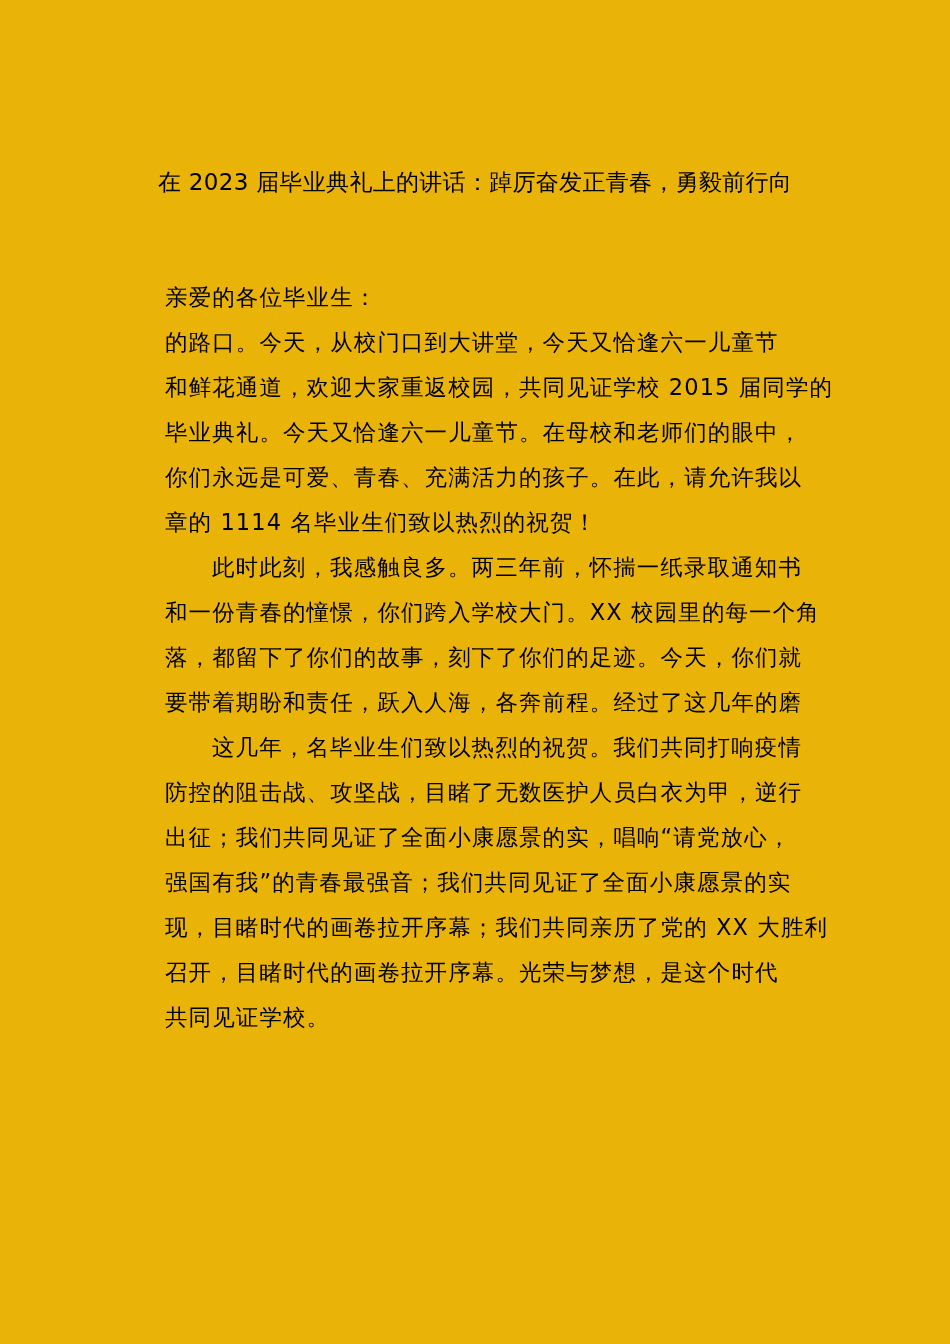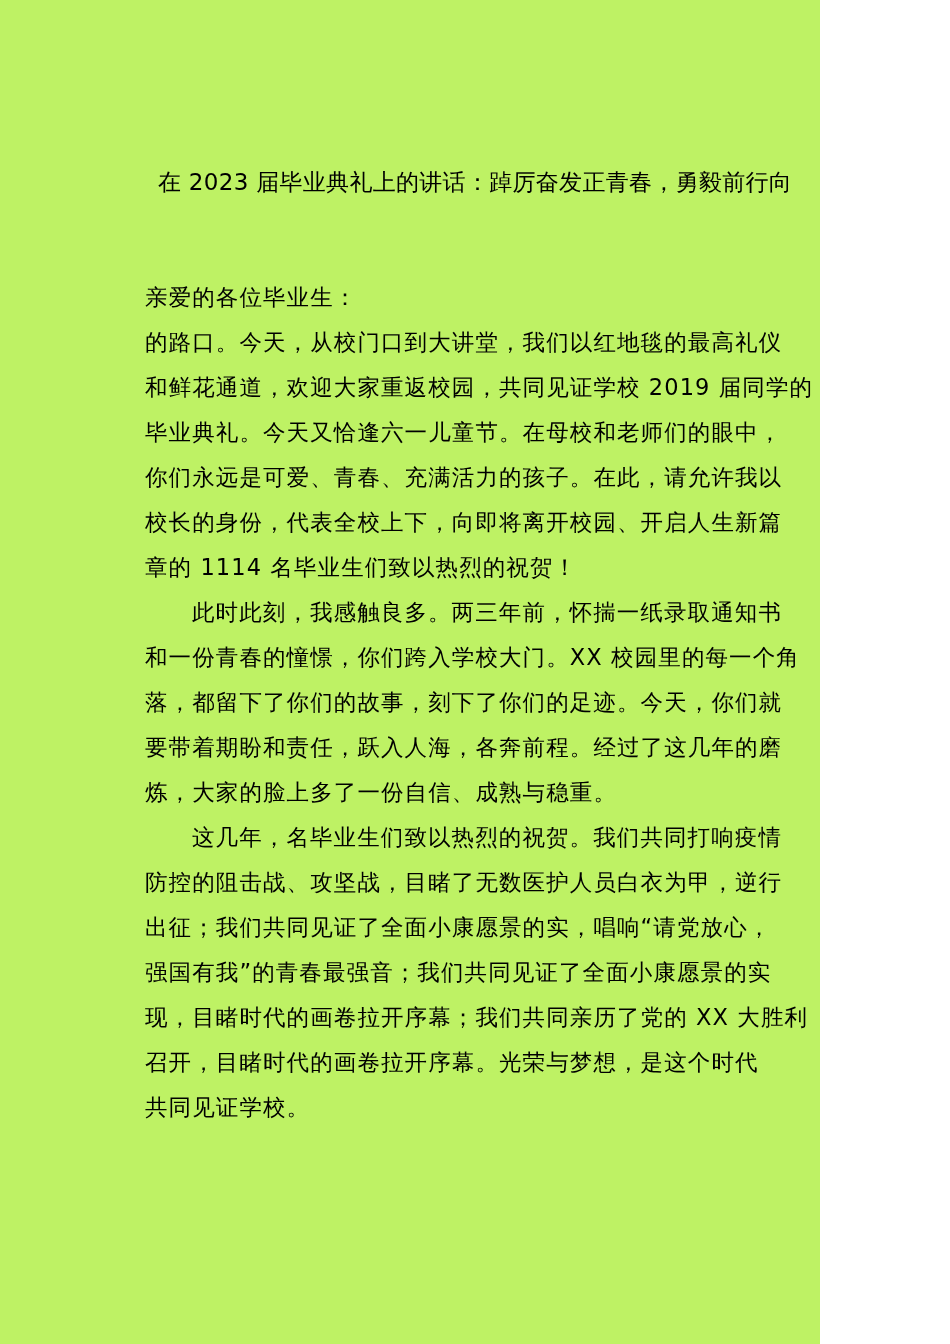--- a/index.html
+++ b/index.html
@@ -12,23 +12,23 @@
       height: 1344px;
       position: relative;
       overflow: hidden;
       font-family: "DejaVu Sans", "Liberation Sans", sans-serif;
       color: #000000;
     }
     .page {
       position: absolute;
       left: 0;
       top: 0;
-      width: 820px;
+      width: 950px;
       height: 1344px;
-      background: #bef264;
+      background: #eab308;
     }
     .title {
       position: absolute;
       left: 145px;
       width: 660px;
       top: 167px;
       text-align: center;
       font-size: 23px;
       line-height: 31px;
       letter-spacing: 0.3px;
@@ -43,52 +43,51 @@
       top: 275px;
       width: 670px;
       font-size: 22.5px;
       line-height: 45px;
       letter-spacing: 1.1px;
     }
     .line {
       display: block;
       white-space: nowrap;
       height: 45px;
+      margin-left: 20px;
     }
     .indent {
       padding-left: 47px;
     }
   </style>
 </head>
 <body>
 
 <div class="page">
 
   <div class="title">
     <span class="tl">在 2023 届毕业典礼上的讲话：踔厉奋发正青春，勇毅前行向</span>
   </div>
 
   <div class="body-text">
     <span class="line">亲爱的各位毕业生：</span>
 
     <div>
-      <span class="line">的路口。今天，从校门口到大讲堂，我们以红地毯的最高礼仪</span>
-      <span class="line">和鲜花通道，欢迎大家重返校园，共同见证学校 2019 届同学的</span>
+      <span class="line">的路口。今天，从校门口到大讲堂，今天又恰逢六一儿童节</span>
+      <span class="line">和鲜花通道，欢迎大家重返校园，共同见证学校 2015 届同学的</span>
       <span class="line">毕业典礼。今天又恰逢六一儿童节。在母校和老师们的眼中，</span>
       <span class="line">你们永远是可爱、青春、充满活力的孩子。在此，请允许我以</span>
-      <span class="line">校长的身份，代表全校上下，向即将离开校园、开启人生新篇</span>
       <span class="line">章的 1114 名毕业生们致以热烈的祝贺！</span>
     </div>
 
     <div>
       <span class="line indent">此时此刻，我感触良多。两三年前，怀揣一纸录取通知书</span>
       <span class="line">和一份青春的憧憬，你们跨入学校大门。XX 校园里的每一个角</span>
       <span class="line">落，都留下了你们的故事，刻下了你们的足迹。今天，你们就</span>
       <span class="line">要带着期盼和责任，跃入人海，各奔前程。经过了这几年的磨</span>
-      <span class="line">炼，大家的脸上多了一份自信、成熟与稳重。</span>
     </div>
 
     <div>
       <span class="line indent">这几年，名毕业生们致以热烈的祝贺。我们共同打响疫情</span>
       <span class="line">防控的阻击战、攻坚战，目睹了无数医护人员白衣为甲，逆行</span>
       <span class="line">出征；我们共同见证了全面小康愿景的实，唱响“请党放心，</span>
       <span class="line">强国有我”的青春最强音；我们共同见证了全面小康愿景的实</span>
       <span class="line">现，目睹时代的画卷拉开序幕；我们共同亲历了党的 XX 大胜利</span>
       <span class="line">召开，目睹时代的画卷拉开序幕。光荣与梦想，是这个时代</span>
       <span class="line">共同见证学校。</span>

